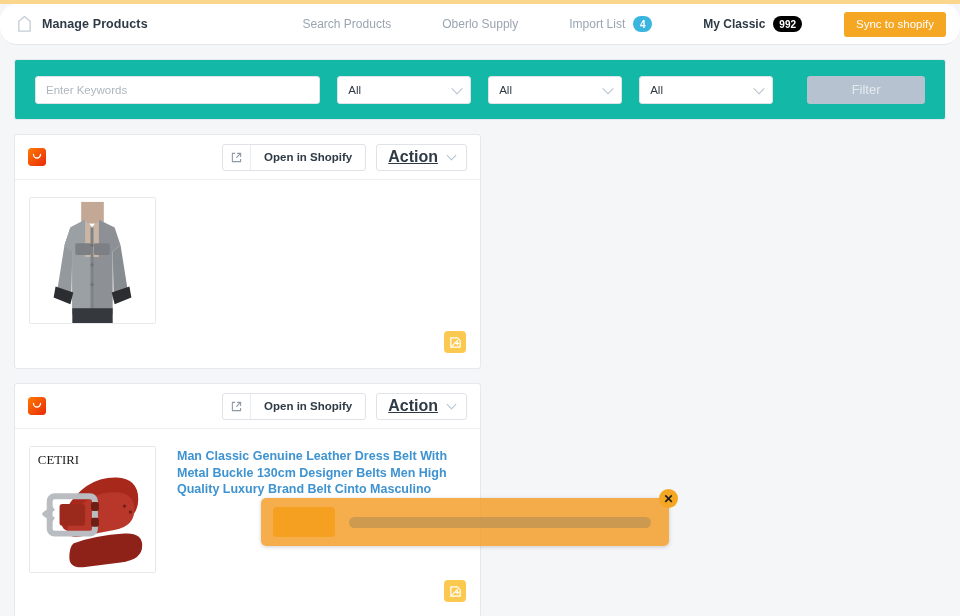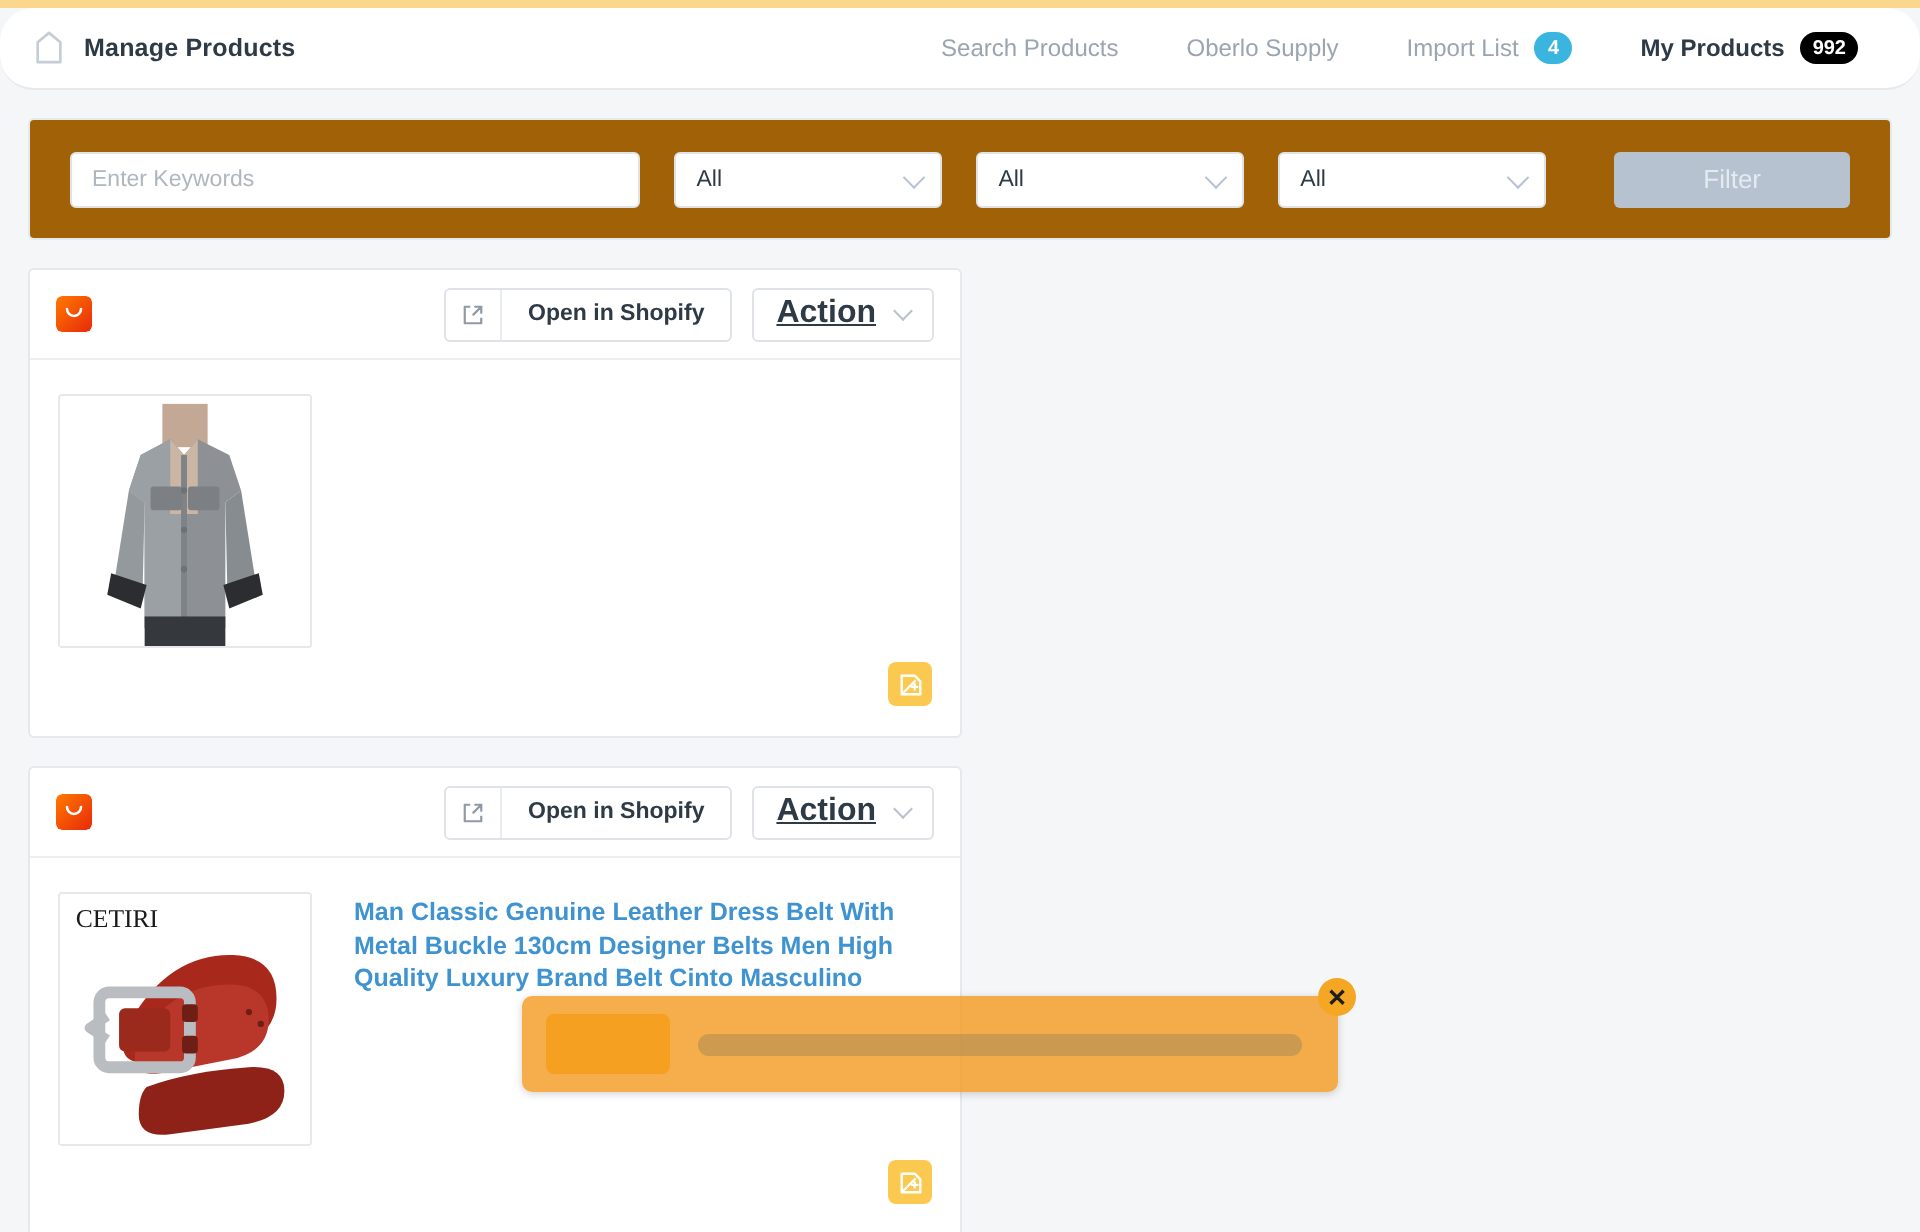--- a/index.html
+++ b/index.html
@@ -16,21 +16,21 @@
     height: 41px; background: #ffffff;
     display: flex; align-items: center;
     padding: 0 14px 0 16px;
     border-bottom: 1px solid #e6e9ec;
     position: relative;
     border-radius: 17px;
   }
   .brand { display: flex; align-items: center; gap: 9px; }
   .tag-icon { width: 17px; height: 18px; display: block; }
   .brand-title { font-size: 12.5px; font-weight: bold; color: #2e3a45; letter-spacing: .1px; }
-  .nav { margin-left: auto; display: flex; align-items: center; gap: 0; }
+  .nav { margin-left: auto; display: flex; align-items: center; gap: 17px; }
   .nav-item {
     font-size: 12px; color: #9aa5b1; padding: 0 17px;
     display: flex; align-items: center; gap: 8px; cursor: pointer;
     white-space: nowrap;
   }
   .nav-item.active { color: #2e3a45; font-weight: bold; }
   .badge {
     display: inline-flex; align-items: center; justify-content: center;
     min-width: 26px; height: 16px; border-radius: 8px;
     font-size: 10px; color: #fff; font-weight: bold; padding: 0 6px;
@@ -40,21 +40,21 @@
   .sync-btn {
     background: #f5a623; color: #ffffff; border: none;
     height: 25px; border-radius: 3px; padding: 0 12px;
     font-size: 11.5px; cursor: pointer; margin-left: 8px;
     font-family: "Liberation Sans", sans-serif;
   }
 
   
   .content { padding: 14px; }
   .filter-bar {
-    background: #a16207; border: 1px solid #e6e9ec; border-radius: 3px;
+    background: #14b8a6; border: 1px solid #e6e9ec; border-radius: 3px;
     height: 61px; display: flex; align-items: center; padding: 0 20px; gap: 17px;
   }
   .kw-input {
     width: 290px; height: 28px; border: 1px solid #dfe3e8; border-radius: 3px;
     padding: 0 10px; font-size: 11.5px; color: #3d4852; outline: none;
     font-family: "Liberation Sans", sans-serif; background: #fff;
   }
   .kw-input::placeholder { color: #aeb6bf; }
   .select-wrap {
     position: relative; width: 136px; height: 28px;
@@ -161,23 +161,24 @@
       <span>Search Products</span>
     </div>
     <div class="nav-item">
       <span>Oberlo Supply</span>
     </div>
     <div class="nav-item">
       <span>Import List</span>
       <span class="badge blue">4</span>
     </div>
     <div class="nav-item active">
-      <span>My Products</span>
+      <span>My Classic</span>
       <span class="badge green">992</span>
     </div>
+    <button class="sync-btn">Sync to shopify</button>
   </div>
 </div>
 
 <div class="content">
 
   <div class="filter-bar">
     <input class="kw-input" type="text" placeholder="Enter Keywords" style="">
 
     <div class="select-wrap">
       <span class="select-val">All</span>

